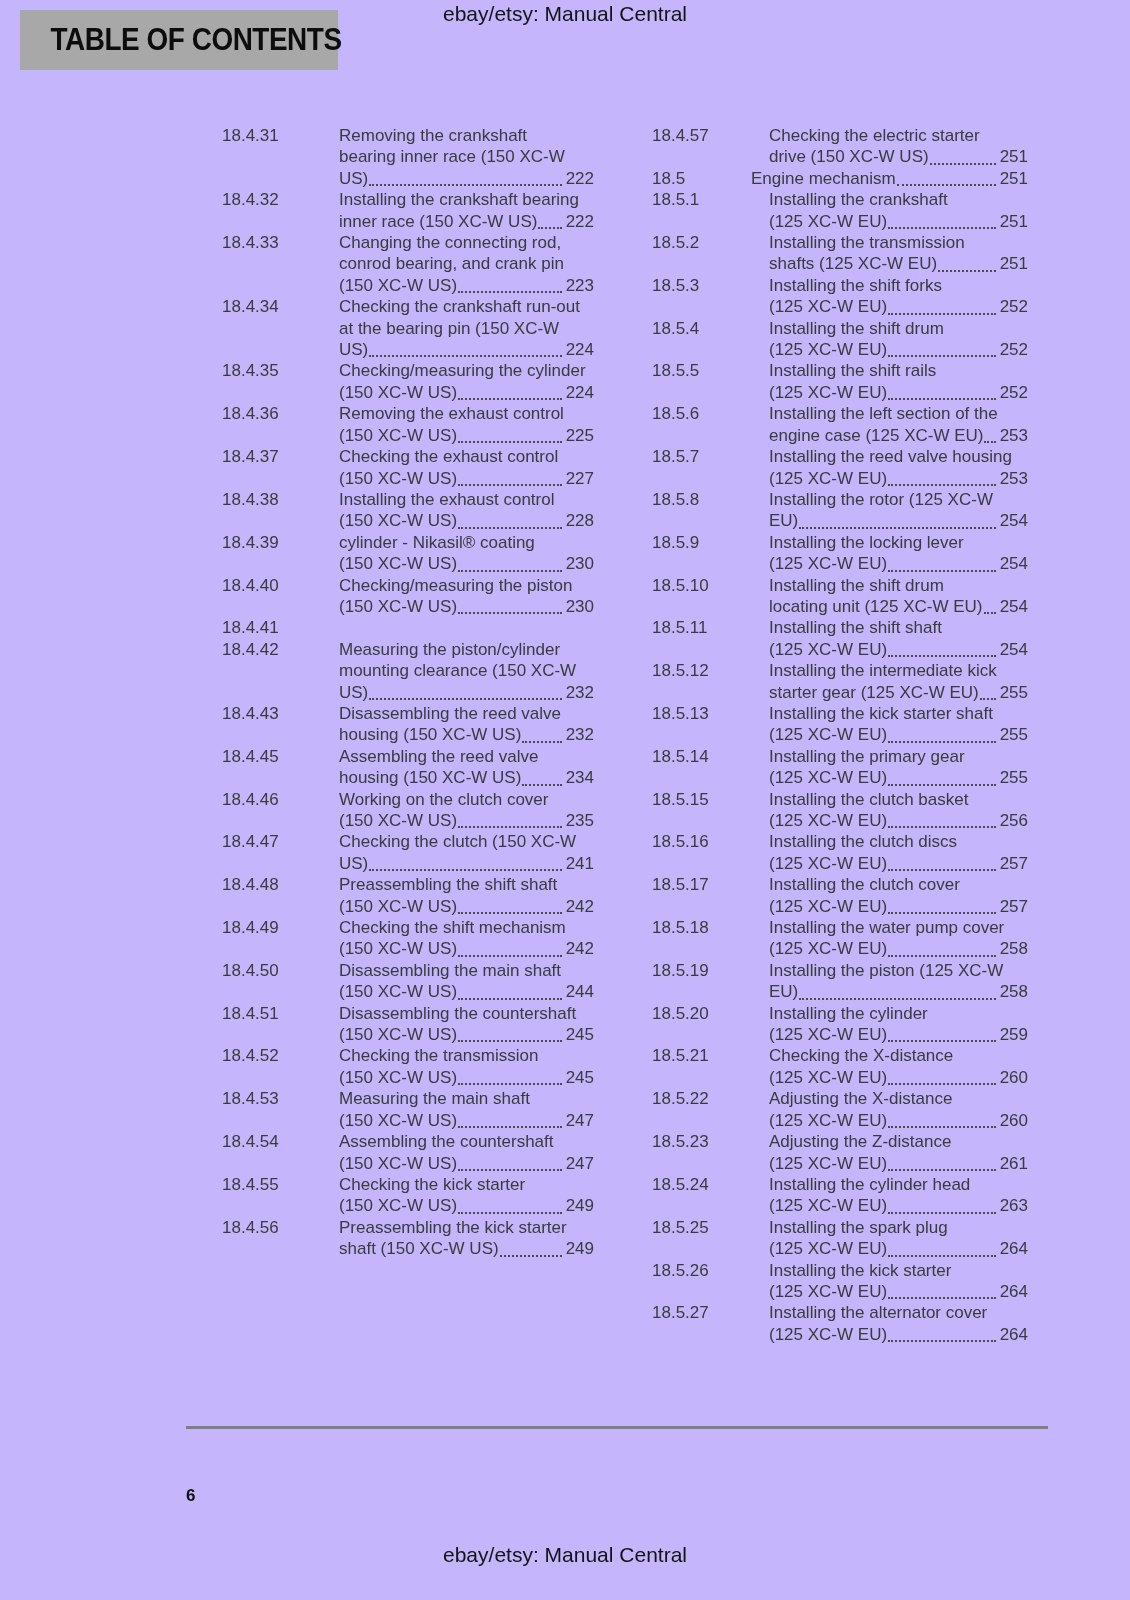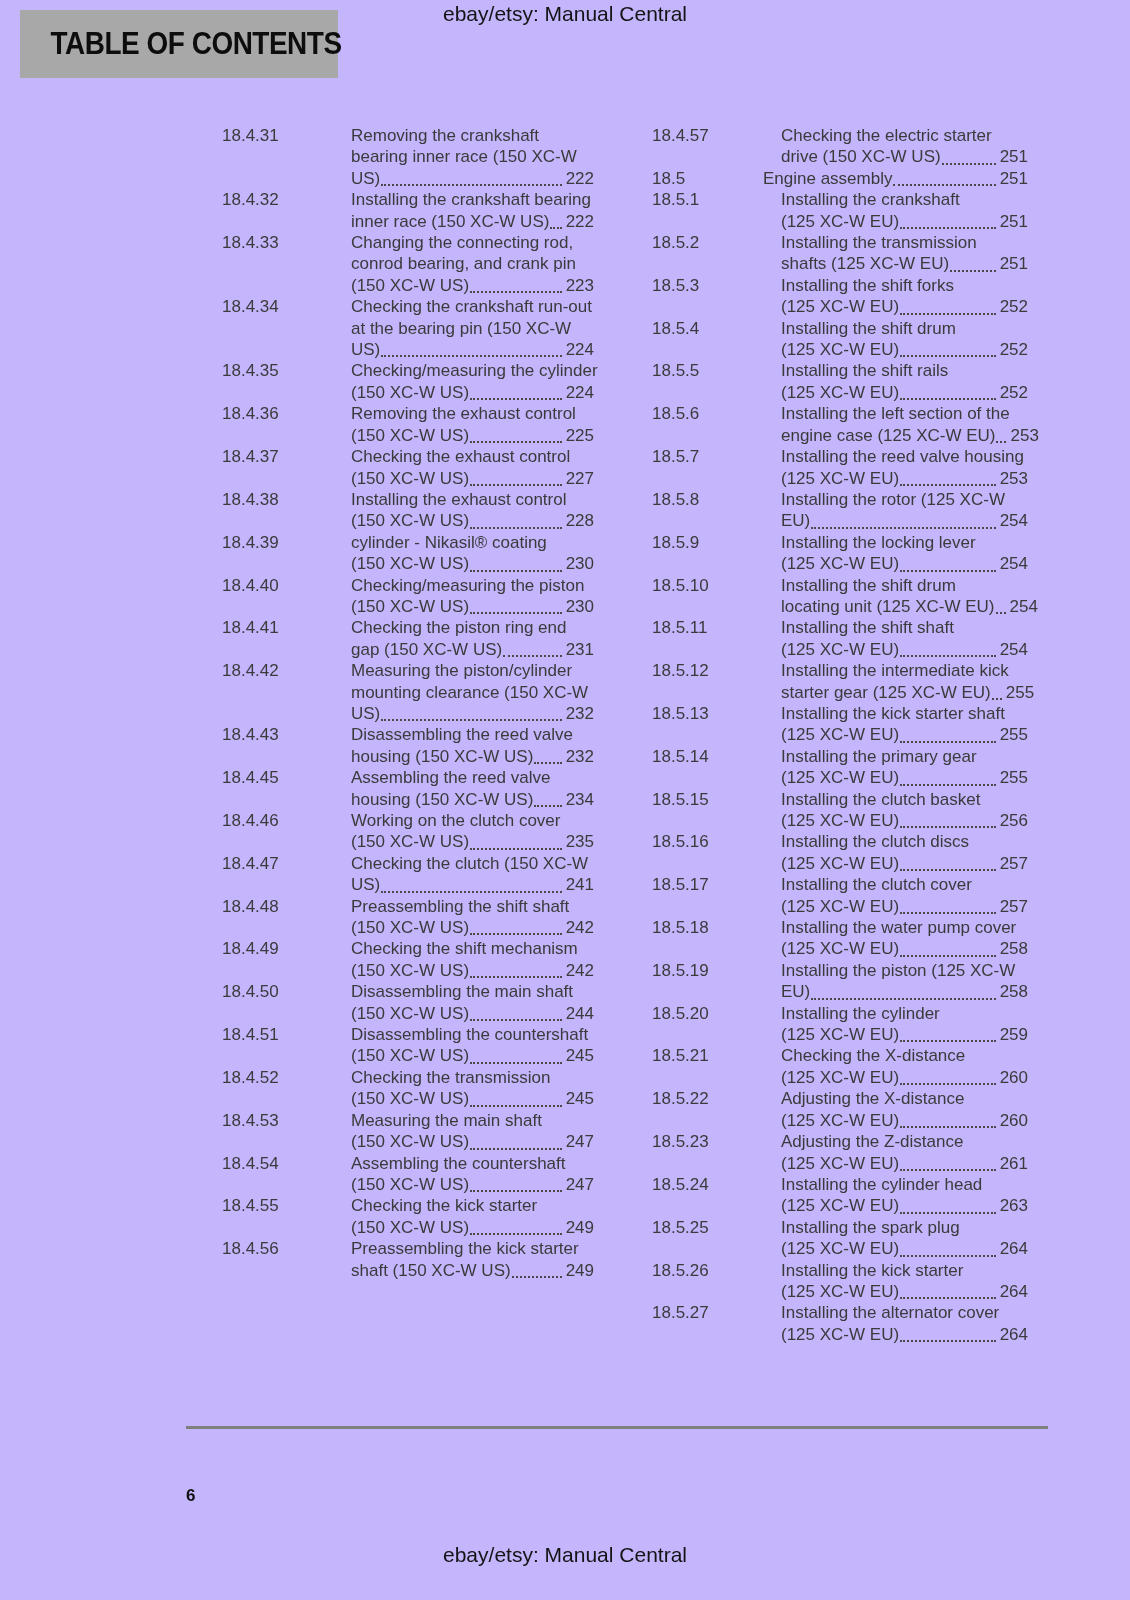--- a/index.html
+++ b/index.html
@@ -11,42 +11,42 @@
     color:#3b3b3b;
     overflow:hidden;
     margin:0 auto;
   }
   .top-title{
     position:absolute;top:2px;left:0;width:100%;
     text-align:center;font-size:21px;color:#141414;
     letter-spacing:0;
   }
   .heading-box{
-    position:absolute;left:20px;top:10px;width:318px;height:68px;
+    position:absolute;left:20px;top:10px;width:318px;height:60px;
     background:#a8a8a8;
     display:flex;align-items:center;
   }
   .heading-box span{
     display:inline-block;
     padding-left:34px;
     font-size:31px;font-weight:bold;color:#0d0d0d;
     letter-spacing:-0.5px;
     transform:scaleX(0.9);transform-origin:left center;
     white-space:nowrap;
   }
   .toc-col{
     position:absolute;top:125px;
     font-size:17px;line-height:21.4px;
   }
   .col-left{left:222px;width:372px;}
   .col-right{left:652px;width:376px;}
   .entry{display:flex;gap:39px;}
   .num{width:78px;flex:none;}
   .entry.lvl2 .num{width:60px;}
-  .body{flex:1;min-width:0;margin-left:12px;}
+  .body{flex:1;min-width:0;}
   .line{display:block;white-space:nowrap;}
   .line.last{display:flex;align-items:flex-end;white-space:nowrap;}
   .lead{
     flex:1;min-width:10px;
     border-bottom:2px dotted #4a4a4a;
     margin:0 4px 3px 1px;
     align-self:flex-end;
   }
   .pg{flex:none;}
   .rule{
@@ -182,28 +182,20 @@
           <span class="line">Checking/measuring the piston</span>
           <span class="line last">
             <span>(150 XC-W US)</span>
             <span class="lead"></span>
             <span class="pg">230</span>
           </span>
         </span>
       </div>
       <div class="entry">
         <span class="num">18.4.41</span>
-        <span class="body">
-          <span class="line">Checking the piston ring end</span>
-          <span class="line last">
-            <span>gap (150 XC-W US)</span>
-            <span class="lead"></span>
-            <span class="pg">231</span>
-          </span>
-        </span>
       </div>
       <div class="entry">
         <span class="num">18.4.42</span>
         <span class="body">
           <span class="line">Measuring the piston/cylinder</span>
           <span class="line">mounting clearance (150 XC-W</span>
           <span class="line last">
             <span>US)</span>
             <span class="lead"></span>
             <span class="pg">232</span>
@@ -364,21 +356,21 @@
             <span>drive (150 XC-W US)</span>
             <span class="lead"></span>
             <span class="pg">251</span>
           </span>
         </span>
       </div>
       <div class="entry lvl2">
         <span class="num">18.5</span>
         <span class="body">
           <span class="line last">
-            <span>Engine assembly</span>
+            <span>Engine mechanism</span>
             <span class="lead"></span>
             <span class="pg">251</span>
           </span>
         </span>
       </div>
       <div class="entry">
         <span class="num">18.5.1</span>
         <span class="body">
           <span class="line">Installing the crankshaft</span>
           <span class="line last">

